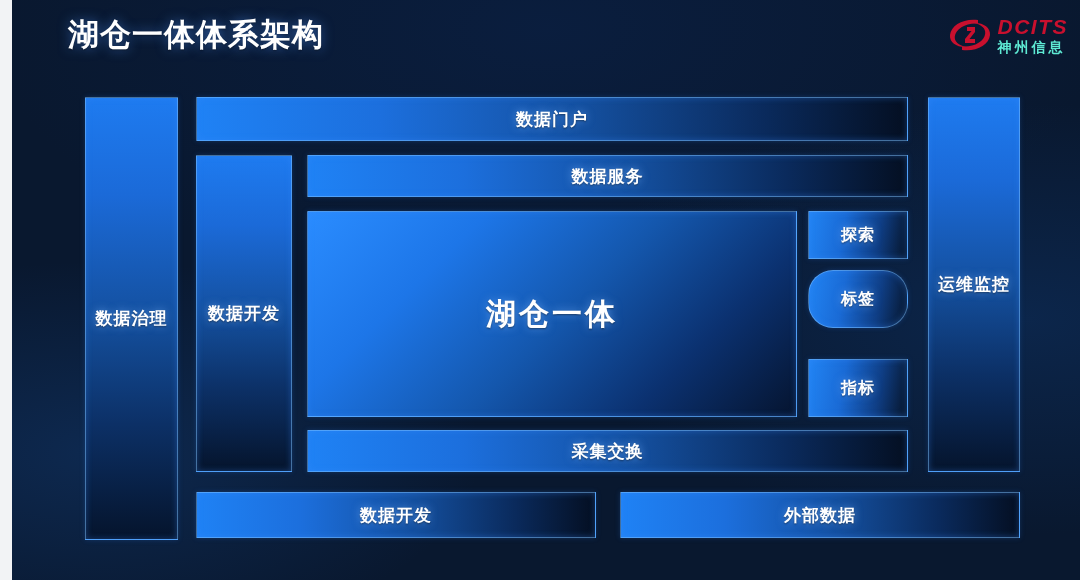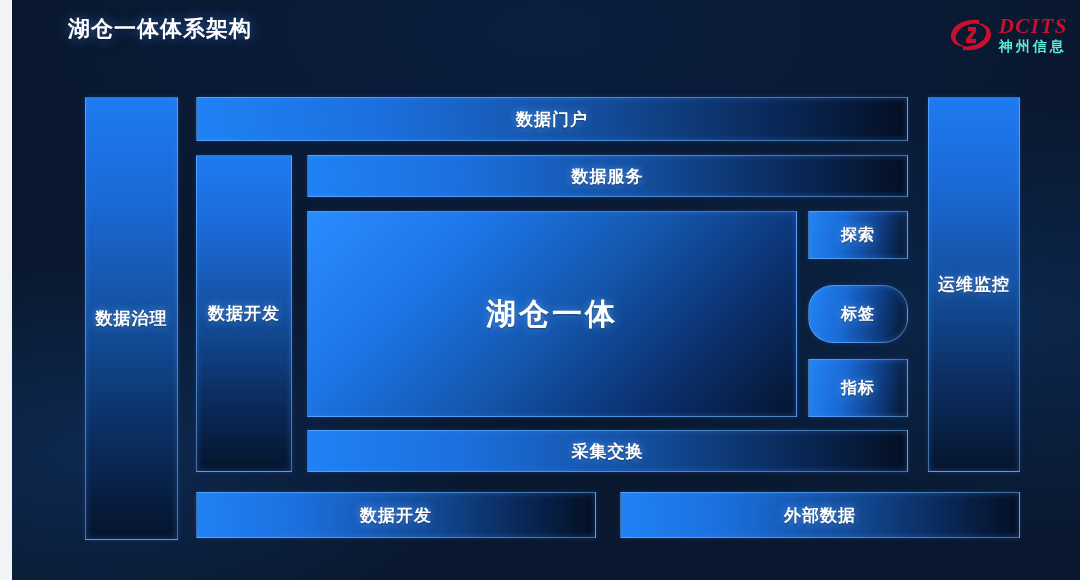--- a/index.html
+++ b/index.html
@@ -39,36 +39,35 @@
       radial-gradient(70% 60% at 95% 55%, rgba(18,70,140,0.30) 0%, rgba(18,70,140,0) 62%),
       radial-gradient(80% 70% at 50% 5%, rgba(12,40,90,0.35) 0%, rgba(12,40,90,0) 65%);
     pointer-events: none;
   }
 
   
   #title {
     position: absolute;
     left: 56px;
     top: 14px;
-    font-size: 22px;
+    font-size: 31px;
     font-weight: bold;
     color: #ffffff;
     letter-spacing: 1px;
     text-shadow: 0 0 12px rgba(80,150,255,0.55), 0 1px 2px rgba(0,0,0,0.6);
     white-space: nowrap;
   }
   #logo {
     position: absolute;
     right: 12px;
     top: 10px;
     height: 50px;
     display: flex;
     align-items: center;
     gap: 6px;
-    font-family: Liberation Serif, serif;
   }
   #logo-mark { width: 44px; height: 40px; display: block; }
   #logo-text { display: flex; flex-direction: column; justify-content: center; line-height: 1; }
   #logo-en {
     font-size: 21px;
     font-weight: bold;
     font-style: italic;
     color: #c8102e;
     letter-spacing: 1.5px;
   }
@@ -151,21 +150,21 @@
       <span>数据服务</span>
     </div>
 
     <div class="blk grad-d fs-30" style="left:295px; top:211px; width:490px; height:206px;">
       <span>湖仓一体</span>
     </div>
 
     <div class="blk grad-c fs-16" style="left:796px; top:211px; width:100px; height:48px;">
       <span>探索</span>
     </div>
-    <div class="blk grad-c fs-16" style="left:796px; top:285px; width:100px; height:58px;border-radius:25px;">
+    <div class="blk grad-c fs-16" style="left:796px; top:270px; width:100px; height:58px;border-radius:25px;">
       <span>标签</span>
     </div>
     <div class="blk grad-c fs-16" style="left:796px; top:359px; width:100px; height:58px;">
       <span>指标</span>
     </div>
 
     <div class="blk grad-h fs-17" style="left:295px; top:430px; width:601px; height:42px;">
       <span>采集交换</span>
     </div>
 

